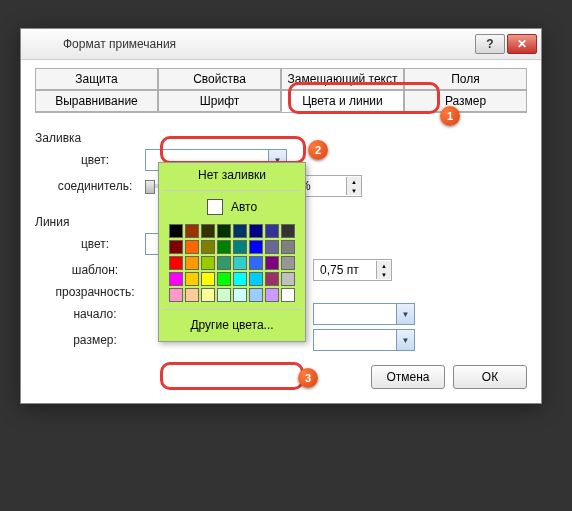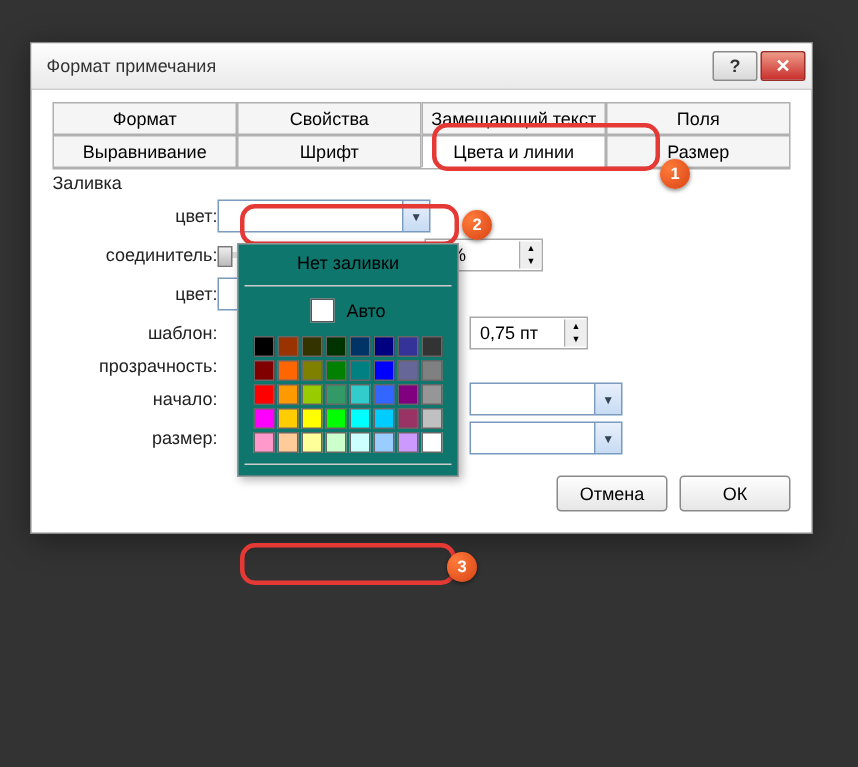--- a/index.html
+++ b/index.html
@@ -22,21 +22,21 @@
     box-shadow: 0 4px 20px rgba(0,0,0,0.4);
   }
   .titlebar {
     height: 30px;
     background: linear-gradient(#fdfdfd, #eaeaea);
     border-bottom: 1px solid #ccc;
     display: flex;
     align-items: center;
     padding: 0 4px 0 10px;
   }
-  .titlebar .title { flex: 1; color: #333; }
+  .titlebar .title { flex: 1; color: #333; margin-left: 32px; }
   .titlebar .winbtn {
     width: 28px; height: 18px;
     border: 1px solid #8a8a8a;
     background: linear-gradient(#f8f8f8, #d8d8d8);
     margin-left: 2px;
     display: flex; align-items: center; justify-content: center;
     border-radius: 2px;
     font-weight: bold;
     color: #333;
   }
@@ -53,31 +53,31 @@
     border: 1px solid #b0b0b0;
     background: #f5f5f5;
     padding: 3px 0;
     text-align: center;
     flex: 1;
     cursor: default;
   }
   .tab.active { background: #fff; border-bottom: 1px solid #fff; }
   .tabrows { border-bottom: 1px solid #b0b0b0; }
   .section-label {
-    margin: 2px 0 4px 0;
+    margin: 18px 0 4px 0;
     color: #222;
   }
   .form-row {
     display: flex;
     align-items: center;
     margin: 4px 0;
   }
   .form-row .label {
     width: 100px;
-    text-align: right;
+    text-align: center;
     color: #222;
     padding-left: 10px;
   }
   .form-row .ctrl {
     flex: 1;
     display: flex;
     align-items: center;
     gap: 8px;
   }
   .dropdown {
@@ -126,21 +126,21 @@
     display: flex; align-items: center; justify-content: center;
     box-shadow: 0 1px 3px rgba(0,0,0,0.5);
   }
 
   
   .popup {
     position: absolute;
     left: 158px;
     top: 162px;
     width: 146px;
-    background: #0f766e;
+    background: #bef264;
     border: 1px solid #999;
     box-shadow: 2px 2px 6px rgba(0,0,0,0.3);
     z-index: 5;
     padding-bottom: 4px;
   }
   .popup .item {
     padding: 5px 8px;
     text-align: left;
   }
   .popup .item.center { text-align: center; }
@@ -187,21 +187,21 @@
       </div>
     <div class="winbtn close">
         <span>✕</span>
       </div>
   </div>
 
   <div class="body">
 
     <div class="tabrows">
       <div class="tabs-row">
-        <div class="tab"><span>Формат</span></div>
+        <div class="tab"><span>Защита</span></div>
         <div class="tab"><span>Свойства</span></div>
         <div class="tab"><span>Замещающий текст</span></div>
         <div class="tab"><span>Поля</span></div>
       </div>
       <div class="tabs-row">
         <div class="tab"><span>Выравнивание</span></div>
         <div class="tab"><span>Шрифт</span></div>
         <div class="tab active"><span>Цвета и линии</span></div>
         <div class="tab"><span>Размер</span></div>
       </div>
@@ -228,20 +228,21 @@
         <div class="spinner">
           <span class="val">0 %</span>
           <div class="spin-btns">
               <div>▲</div>
               <div>▼</div>
             </div>
         </div>
       </div>
     </div>
 
+    <div class="section-label">Линия</div>
 
     <div class="form-row">
       <div class="label">цвет:</div>
       <div class="ctrl">
         <div class="dropdown" style="width:100px">
           <div style="flex:1"></div>
             <div class="dd-arrow">▼</div>
         </div>
       </div>
     </div>
@@ -341,20 +342,21 @@
       <div class="sw" style="background: rgb(255, 153, 204);"></div>
       <div class="sw" style="background: rgb(255, 204, 153);"></div>
       <div class="sw" style="background: rgb(255, 255, 153);"></div>
       <div class="sw" style="background: rgb(204, 255, 204);"></div>
       <div class="sw" style="background: rgb(204, 255, 255);"></div>
       <div class="sw" style="background: rgb(153, 204, 255);"></div>
       <div class="sw" style="background: rgb(204, 153, 255);"></div>
       <div class="sw" style="background: rgb(255, 255, 255);"></div>
     </div>
   <hr>
+  <div class="item center"><span>Другие цвета...</span></div>
 </div>
 
 <div class="callout" style="left:288px; top:82px; width:152px; height:32px;"></div>
 <div class="badge" style="left:440px; top:106px;">
     <span>1</span>
   </div>
 
 <div class="callout" style="left:160px; top:136px; width:146px; height:28px;"></div>
 <div class="badge" style="left:308px; top:140px;">
     <span>2</span>

